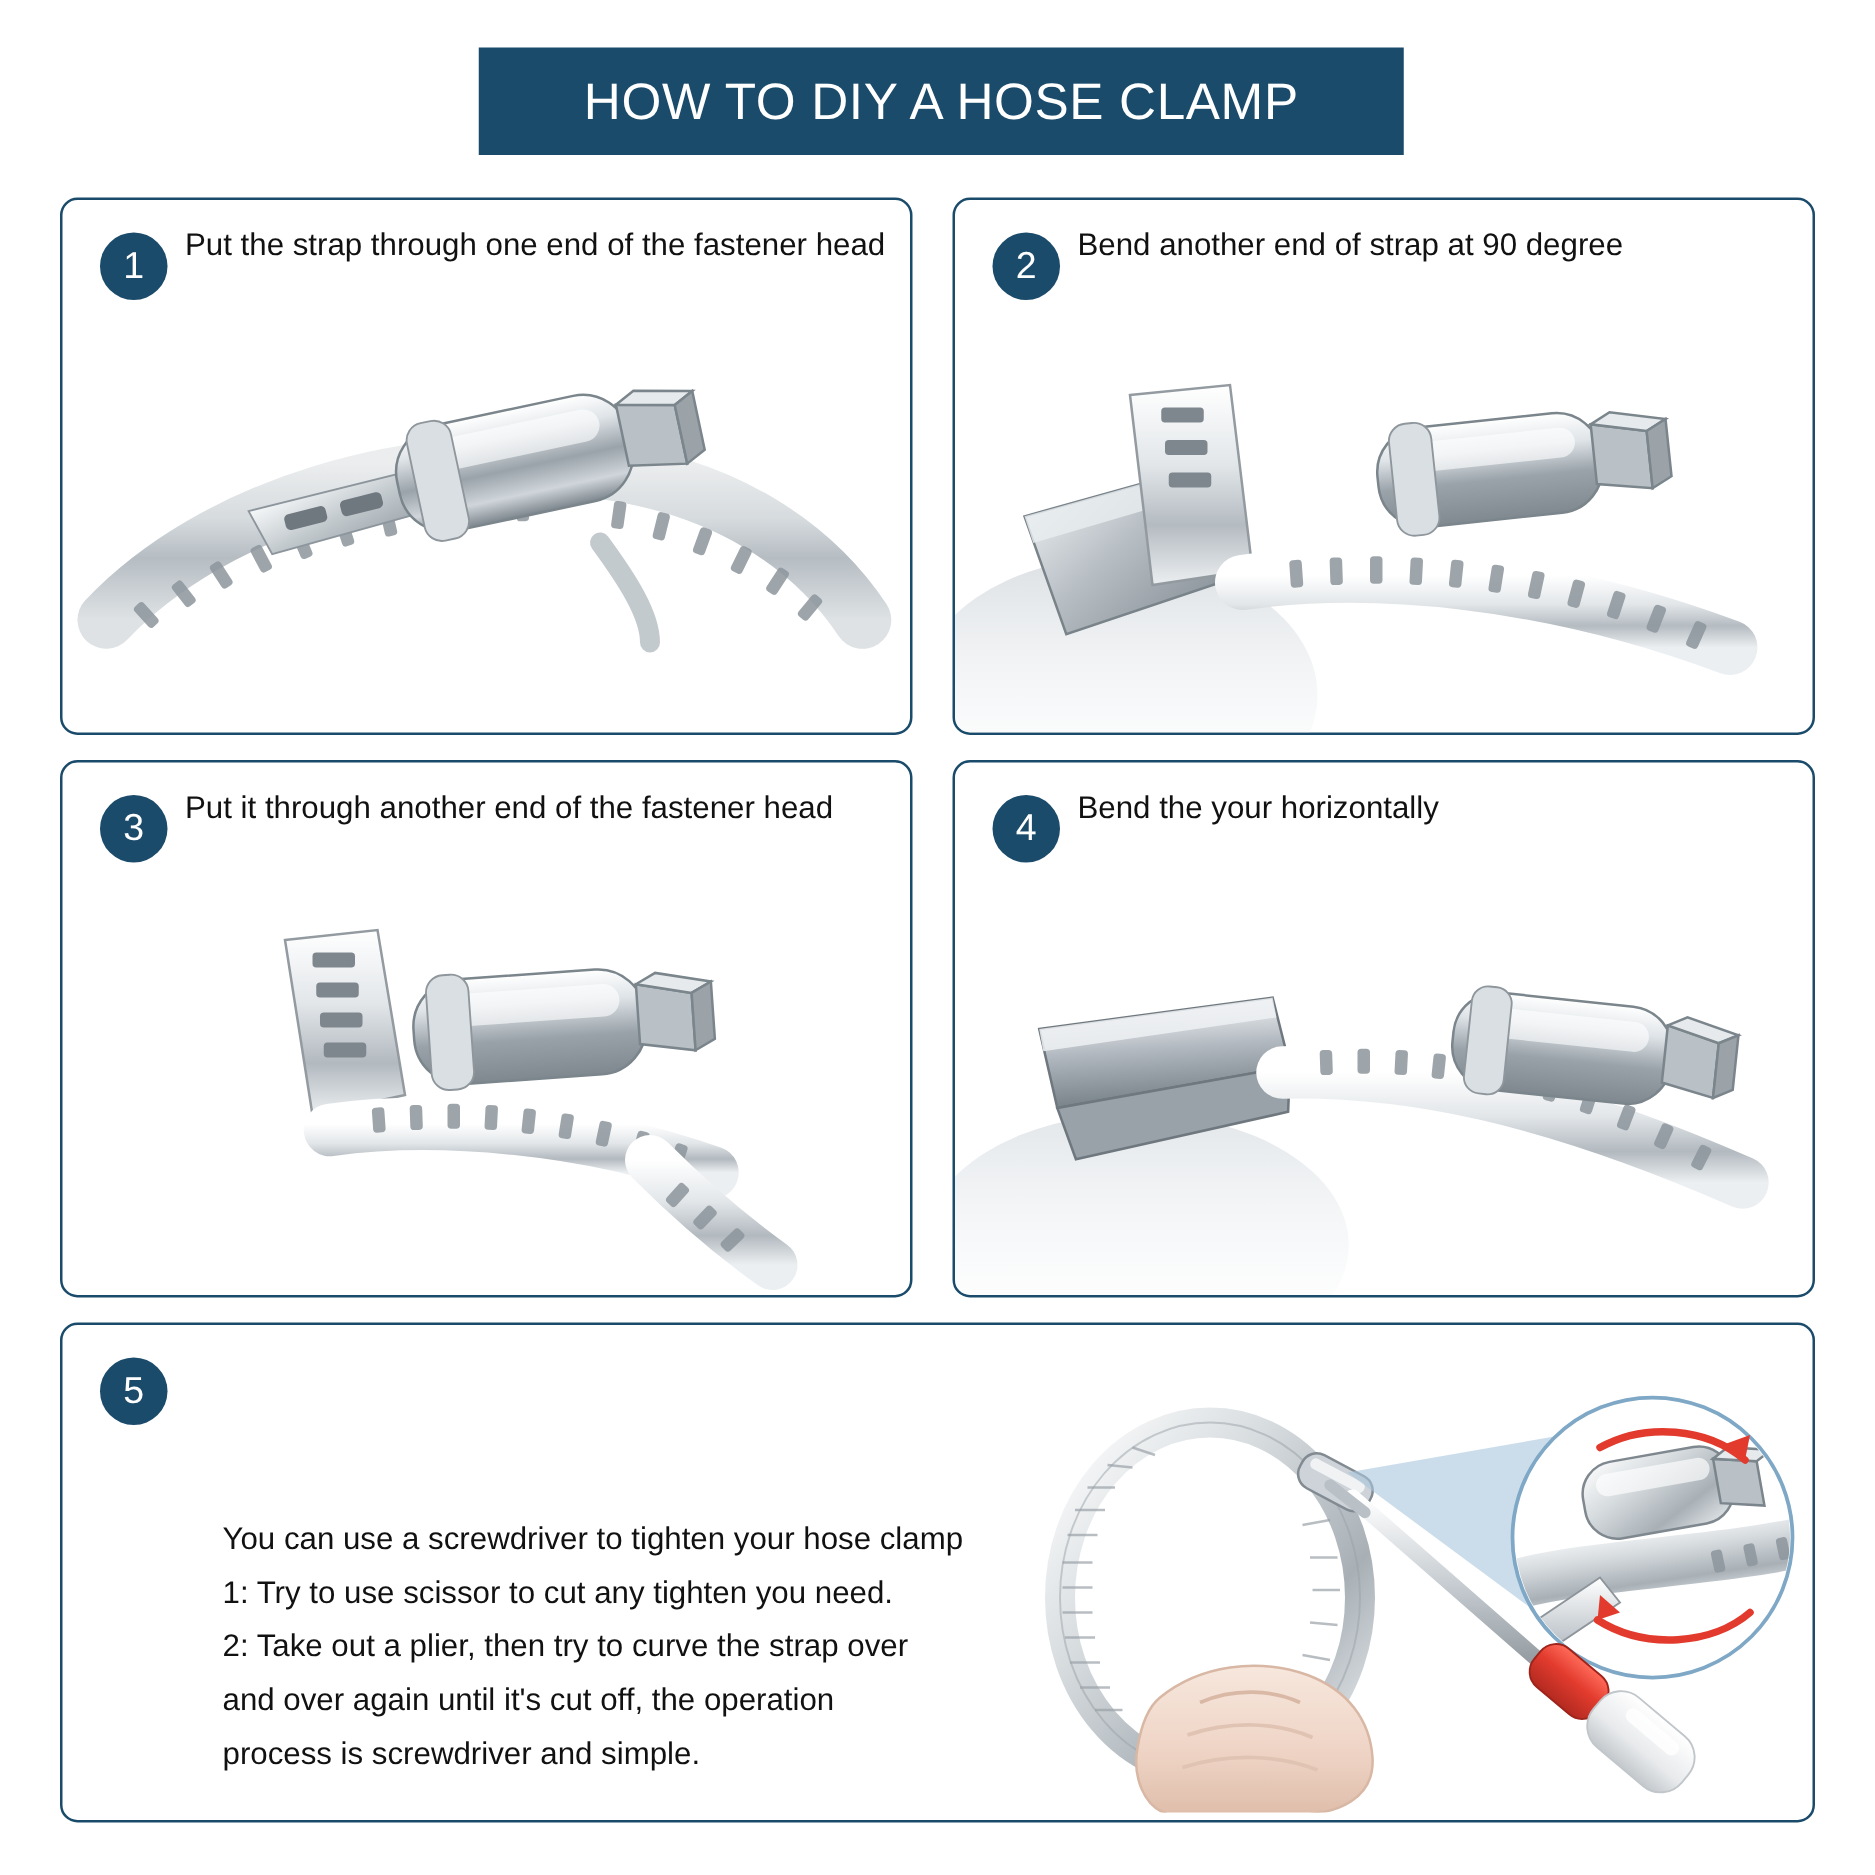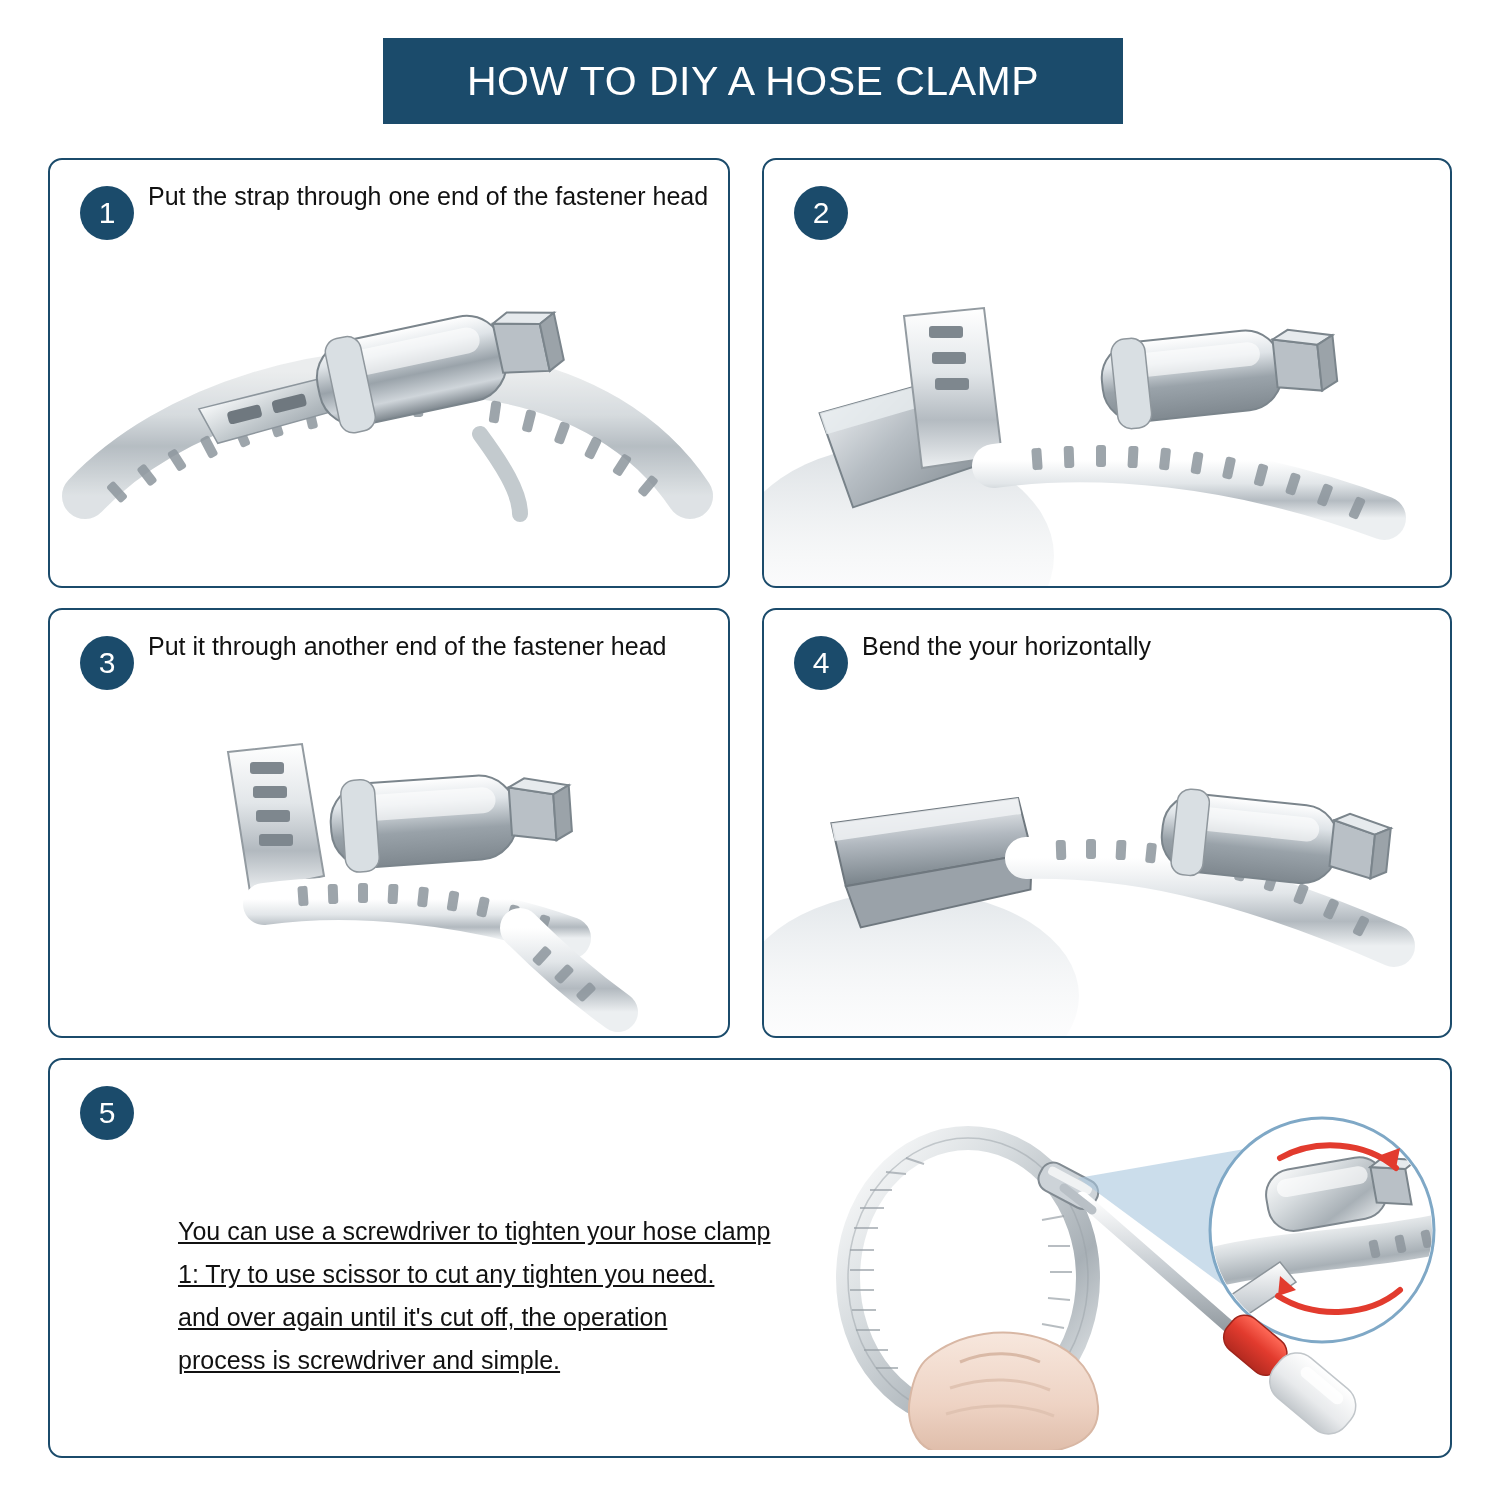--- a/index.html
+++ b/index.html
@@ -95,21 +95,21 @@
   
   .step5-text {
     position: absolute;
     left: 128px;
     top: 150px;
     width: 660px;
     font-size: 25px;
     line-height: 43px;
     color: #111111;
   }
-  .step5-text p { margin: 0; text-decoration: underline; }
+  .step5-text p { margin: 0; }
 
   .step5-art {
     position: absolute;
     left: 760px;
     top: 40px;
     width: 630px;
     height: 350px;
   }
 </style>
 </head>
@@ -187,20 +187,21 @@
           </g>
         </g>
 
         <path d="M430,178 C452,208 470,236 470,258" fill="none" stroke="#c3cace" stroke-width="16" stroke-linecap="round"></path>
       </svg>
     </div>
   </div>
 
   <div class="card" id="card-2">
     <div class="step-badge">2</div>
+    <div class="step-caption">Bend another end of strap at 90 degree</div>
     <div class="art">
       <svg viewBox="0 0 690 334" width="690" height="334" xmlns="http://www.w3.org/2000/svg">
         <defs>
           <linearGradient id="g2band" x1="0" y1="0" x2="0" y2="1">
             <stop offset="0%" stop-color="#ffffff"></stop>
             <stop offset="40%" stop-color="#e2e6e9"></stop>
             <stop offset="70%" stop-color="#b4bbc1"></stop>
             <stop offset="100%" stop-color="#eceff1"></stop>
           </linearGradient>
           <linearGradient id="g2plier" x1="0" y1="0" x2="1" y2="1">
@@ -394,20 +395,21 @@
       </svg>
     </div>
   </div>
 
   <div class="card" id="card-5">
     <div class="step-badge">5</div>
 
     <div class="step5-text">
       <p>You can use a screwdriver to tighten your hose clamp</p>
       <p>1: Try to use scissor to cut any tighten you need.</p>
+      <p>2: Take out a plier, then try to curve the strap over</p>
       <p>and over again until it's cut off, the operation</p>
       <p>process is screwdriver and simple.</p>
     </div>
 
     <div class="step5-art">
       <svg viewBox="0 0 630 350" width="630" height="350" xmlns="http://www.w3.org/2000/svg">
         <defs>
           <linearGradient id="g5ring" x1="0" y1="0" x2="1" y2="1">
             <stop offset="0%" stop-color="#ffffff"></stop>
             <stop offset="35%" stop-color="#d7dcdf"></stop>

